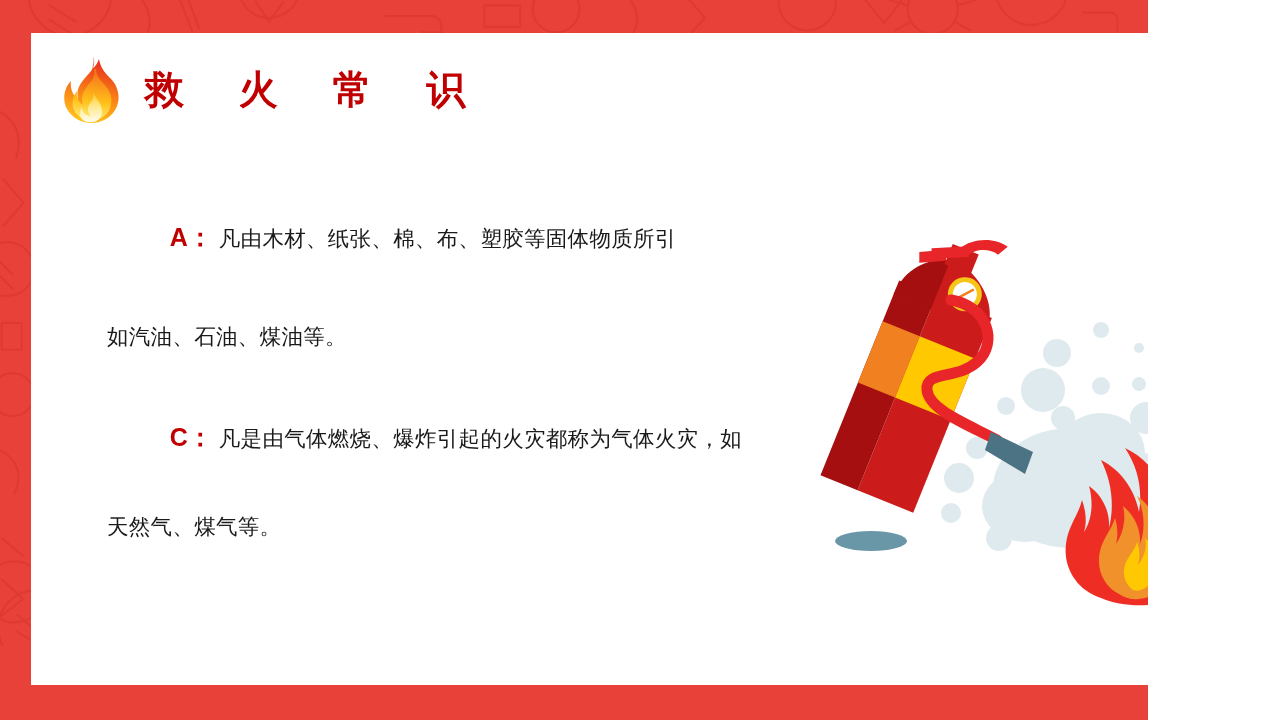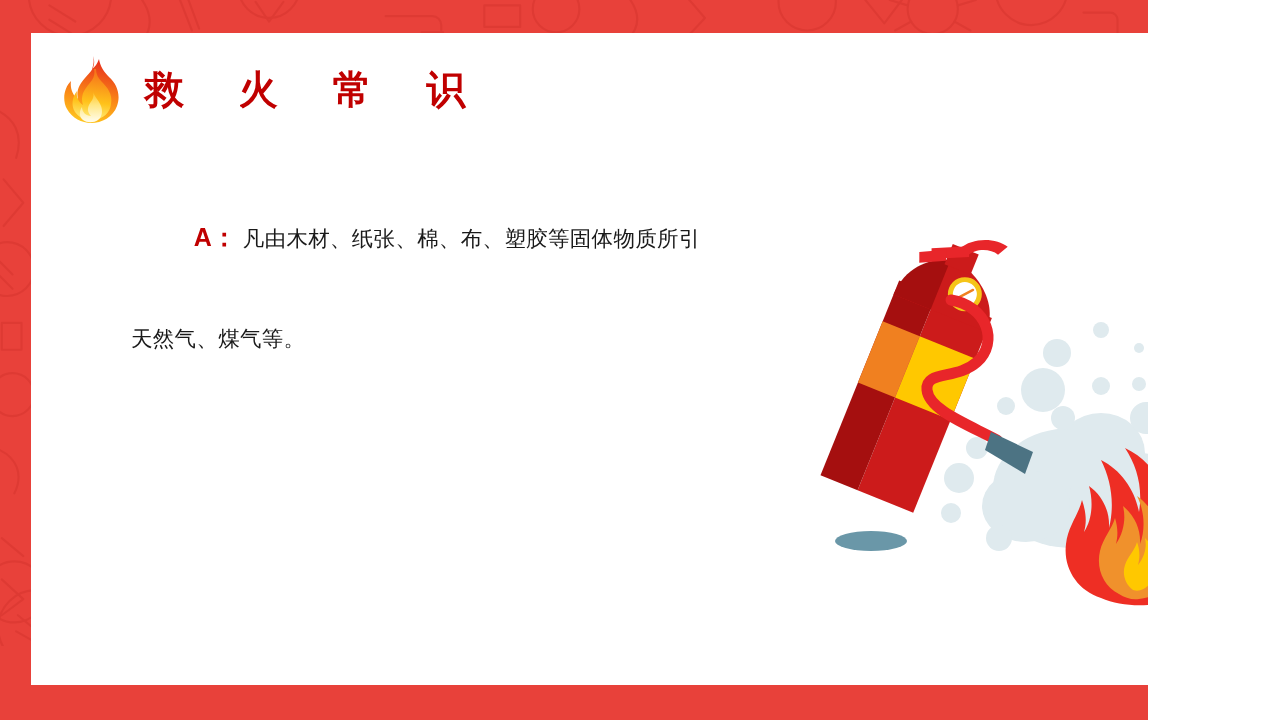--- a/index.html
+++ b/index.html
@@ -65,21 +65,20 @@
   
   .content-list {
     position: absolute;
     left: 76px;
     top: 138px;
     width: 700px;
   }
   .item {
     display: block;
     margin-bottom: 14px;
-    margin-left: 24px;
   }
   .item-line {
     display: block;
     color: #1a1a1a;
     font-size: 21.5px;
     line-height: 44px;
     letter-spacing: 0.3px;
     white-space: pre-wrap;
   }
   .item-label {
@@ -208,23 +207,27 @@
 
     <div class="content-list">
 
       <div class="item gap-a">
         <span class="item-line">
           <span class="item-label">A：</span><span>凡由木材、纸张、棉、布、塑胶等固体物质所引</span>
         </span>
       </div>
 
       <div class="item gap-b">
+        <span class="item-line">如汽油、石油、煤油等。</span>
       </div>
 
       <div class="item gap-c">
+        <span class="item-line">
+          <span class="item-label">C：</span><span>凡是由气体燃烧、爆炸引起的火灾都称为气体火灾，如</span>
+        </span>
         <span class="item-line">天然气、煤气等。</span>
       </div>
 
     </div>
 
     <svg class="illustration" viewBox="0 0 440 400" xmlns="http://www.w3.org/2000/svg">
 
       <g fill="#dfeaee">
         <ellipse cx="270" cy="250" rx="78" ry="60"></ellipse>
         <ellipse cx="330" cy="262" rx="62" ry="48"></ellipse>

